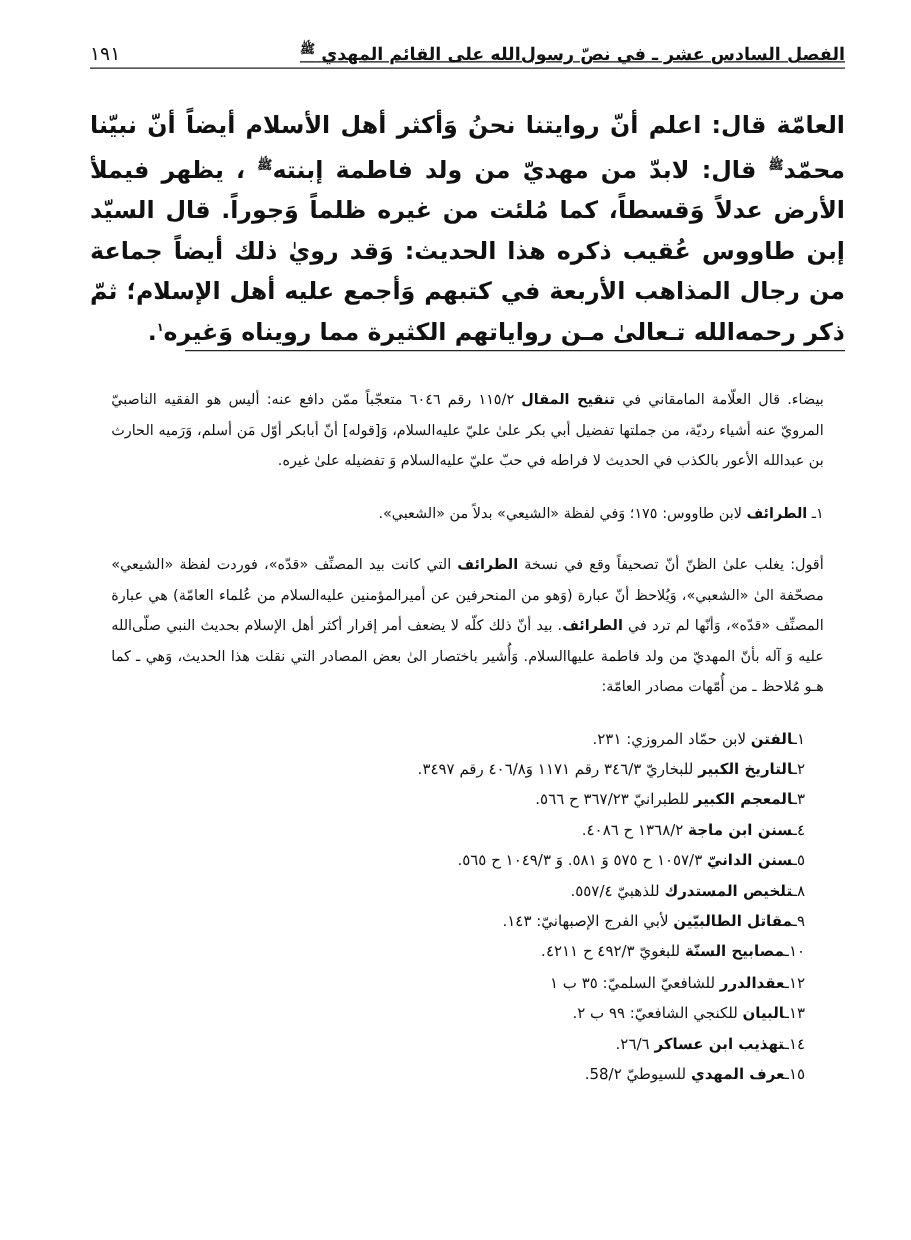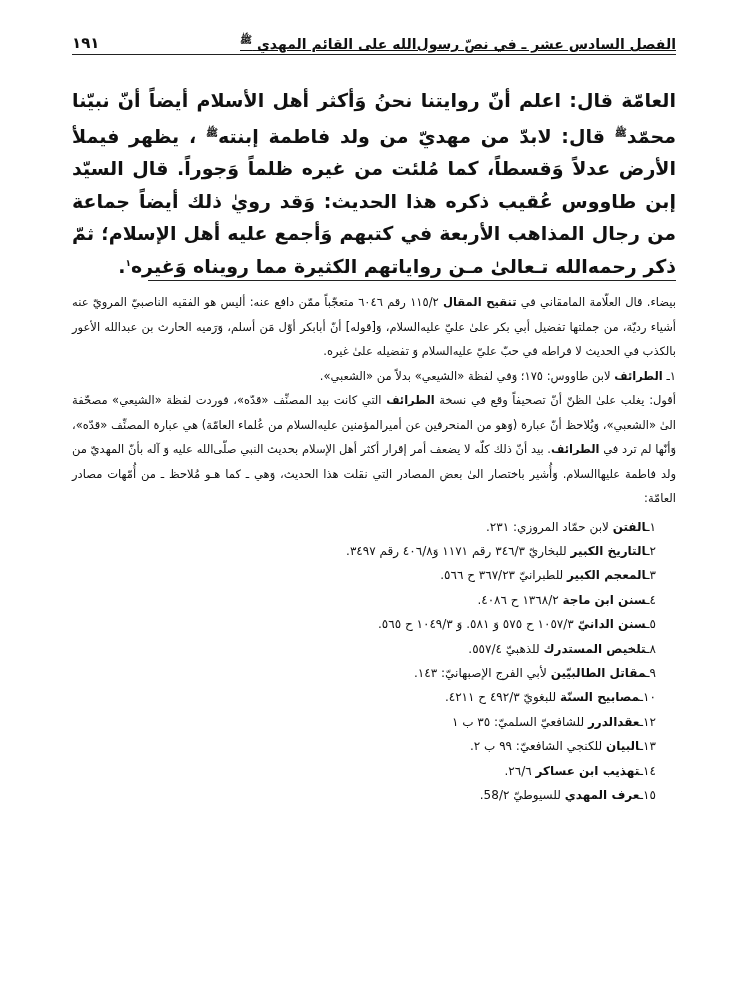--- a/index.html
+++ b/index.html
@@ -6,42 +6,42 @@
   body {
     width: 729px; height: 992px; position: relative; overflow: hidden;
     font-family: "DejaVu Sans", sans-serif; color: #111111;
   }
   .page { position: absolute; left: 0; top: 0; width: 729px; height: 992px; }
   .header {
     position: absolute; left: 72px; top: 30px; width: 604px; height: 22px;
     direction: rtl; display: flex; justify-content: space-between; align-items: flex-end;
   }
   .header .title { font-size: 14px; font-weight: bold; white-space: nowrap; text-decoration: underline; }
-  .header .pagenum { font-size: 15px; font-weight: bold; }
+  .header .pagenum { font-size: 15px; font-weight: normal; }
   .header-rule {
     position: absolute; left: 72px; top: 54px; width: 604px; height: 0;
     border-top: 1.5px solid #222;
   }
   .main {
     position: absolute; left: 72px; top: 84px; width: 604px;
     direction: rtl; text-align: justify; text-align-last: right;
     font-size: 19px; line-height: 32.5px; font-weight: bold;
   }
   .main p { margin: 0; }
   .fn-rule {
     position: absolute; left: 148px; top: 280px; width: 528px; height: 0;
     border-top: 1.2px solid #222;
   }
   .footnotes {
     position: absolute; left: 72px; top: 290px; width: 604px;
     direction: rtl; font-size: 11.5px; line-height: 24.5px;
   }
-  .footnotes p { margin: 0; text-align: justify; text-align-last: right; }
+  .footnotes p { margin: 17px; text-align: justify; text-align-last: right; }
   .footnotes b { font-weight: bold; }
-  .sources { list-style: none; margin: 4px; padding: 0 16px 0 0; font-size: 12px; line-height: 24.4px; }
+  .sources { list-style: none; margin: 16px; padding: 0 16px 0 0; font-size: 12px; line-height: 24.4px; }
   .sources li { white-space: nowrap; }
   .sources .src-title { font-weight: bold; }
   sup { font-size: 9px; line-height: 0; }
   .honorific { font-size: 10px; vertical-align: super; }
 </style>
 </head>
 <body>
 
 <div class="page">
 

